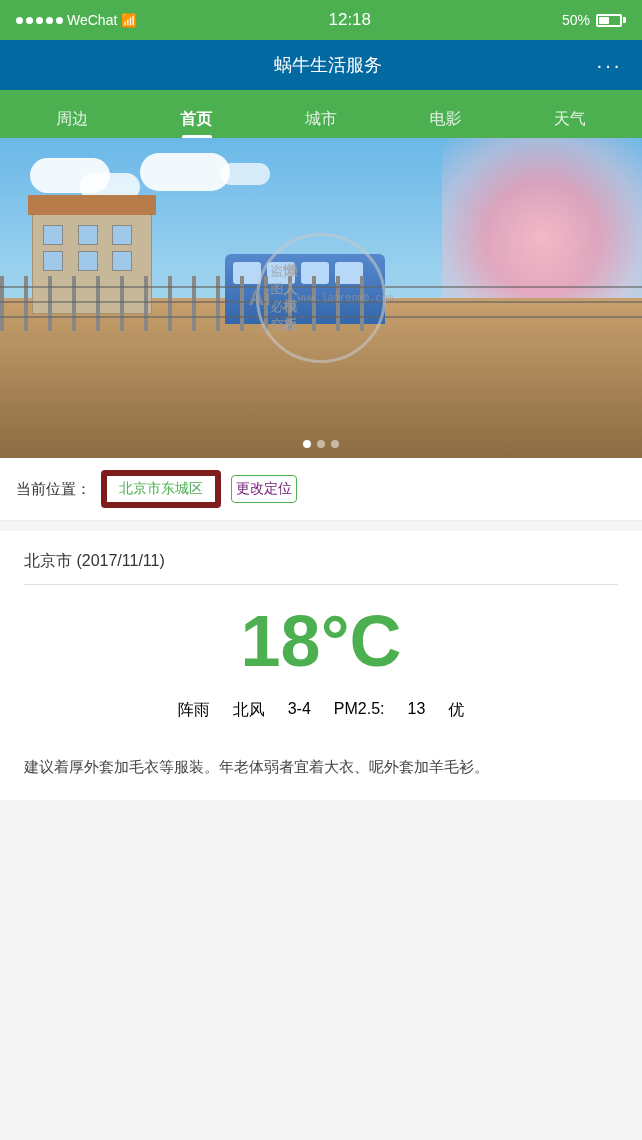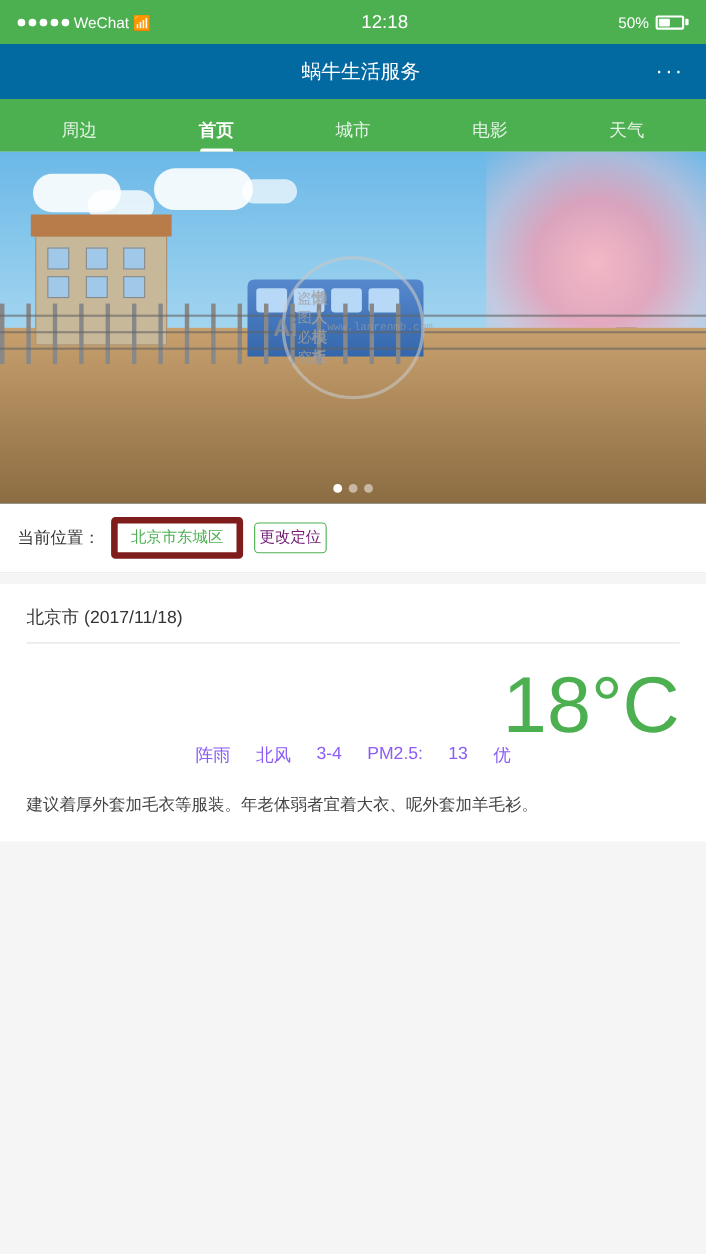--- a/index.html
+++ b/index.html
@@ -325,32 +325,32 @@
       padding: 20px 24px;
     }
     .weather-city-date {
       font-size: 16px;
       color: #333;
       border-bottom: 1px solid #e0e0e0;
       padding-bottom: 12px;
       margin-bottom: 20px;
     }
     .weather-temp {
-      text-align: right;
+      text-align: center;
       font-size: 72px;
       color: #4caf50;
-      font-weight: 400;
-      margin-bottom: 0;
+      font-weight: 700;
+      margin-bottom: 23px;
       line-height: 1;
     }
     .weather-details {
       text-align: center;
       font-size: 16px;
-      color: #8b5cf6;
-      margin-bottom: 20px;
+      color: #000000;
+      margin-bottom: 32px;
       display: flex;
       justify-content: center;
       gap: 23px;
     }
     .weather-advice {
       font-size: 15px;
       color: #444;
       line-height: 1.8;
       margin-top: 16px;
     }
@@ -481,21 +481,21 @@
   </div>
 </div>
 
 <div class="location-bar">
   <span class="location-label">当前位置：</span>
   <span class="location-value">北京市东城区</span>
   <span class="location-change">更改定位</span>
 </div>
 
 <div class="weather-card">
-  <div class="weather-city-date">北京市 (2017/11/18)</div>
+  <div class="weather-city-date">北京市 (2017/11/11)</div>
   <div class="weather-temp">18°C</div>
   <div class="weather-details">
     <span>阵雨</span>
     <span>北风</span>
     <span>3-4</span>
     <span>PM2.5:</span>
     <span>13</span>
     <span>优</span>
   </div>
   <div class="weather-advice">建议着厚外套加毛衣等服装。年老体弱者宜着大衣、呢外套加羊毛衫。</div>

